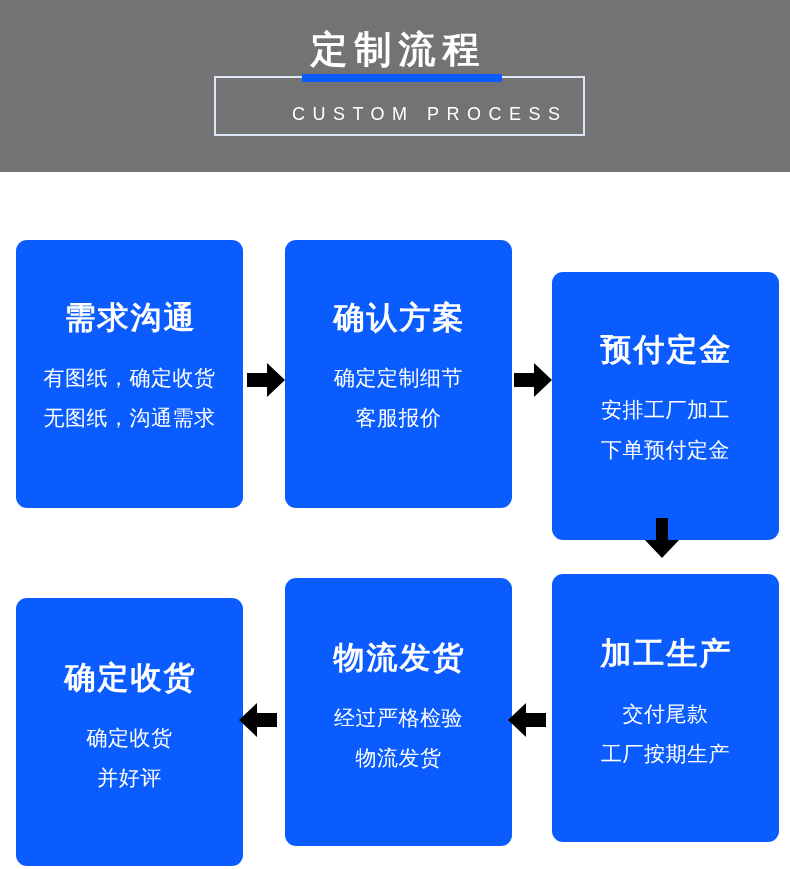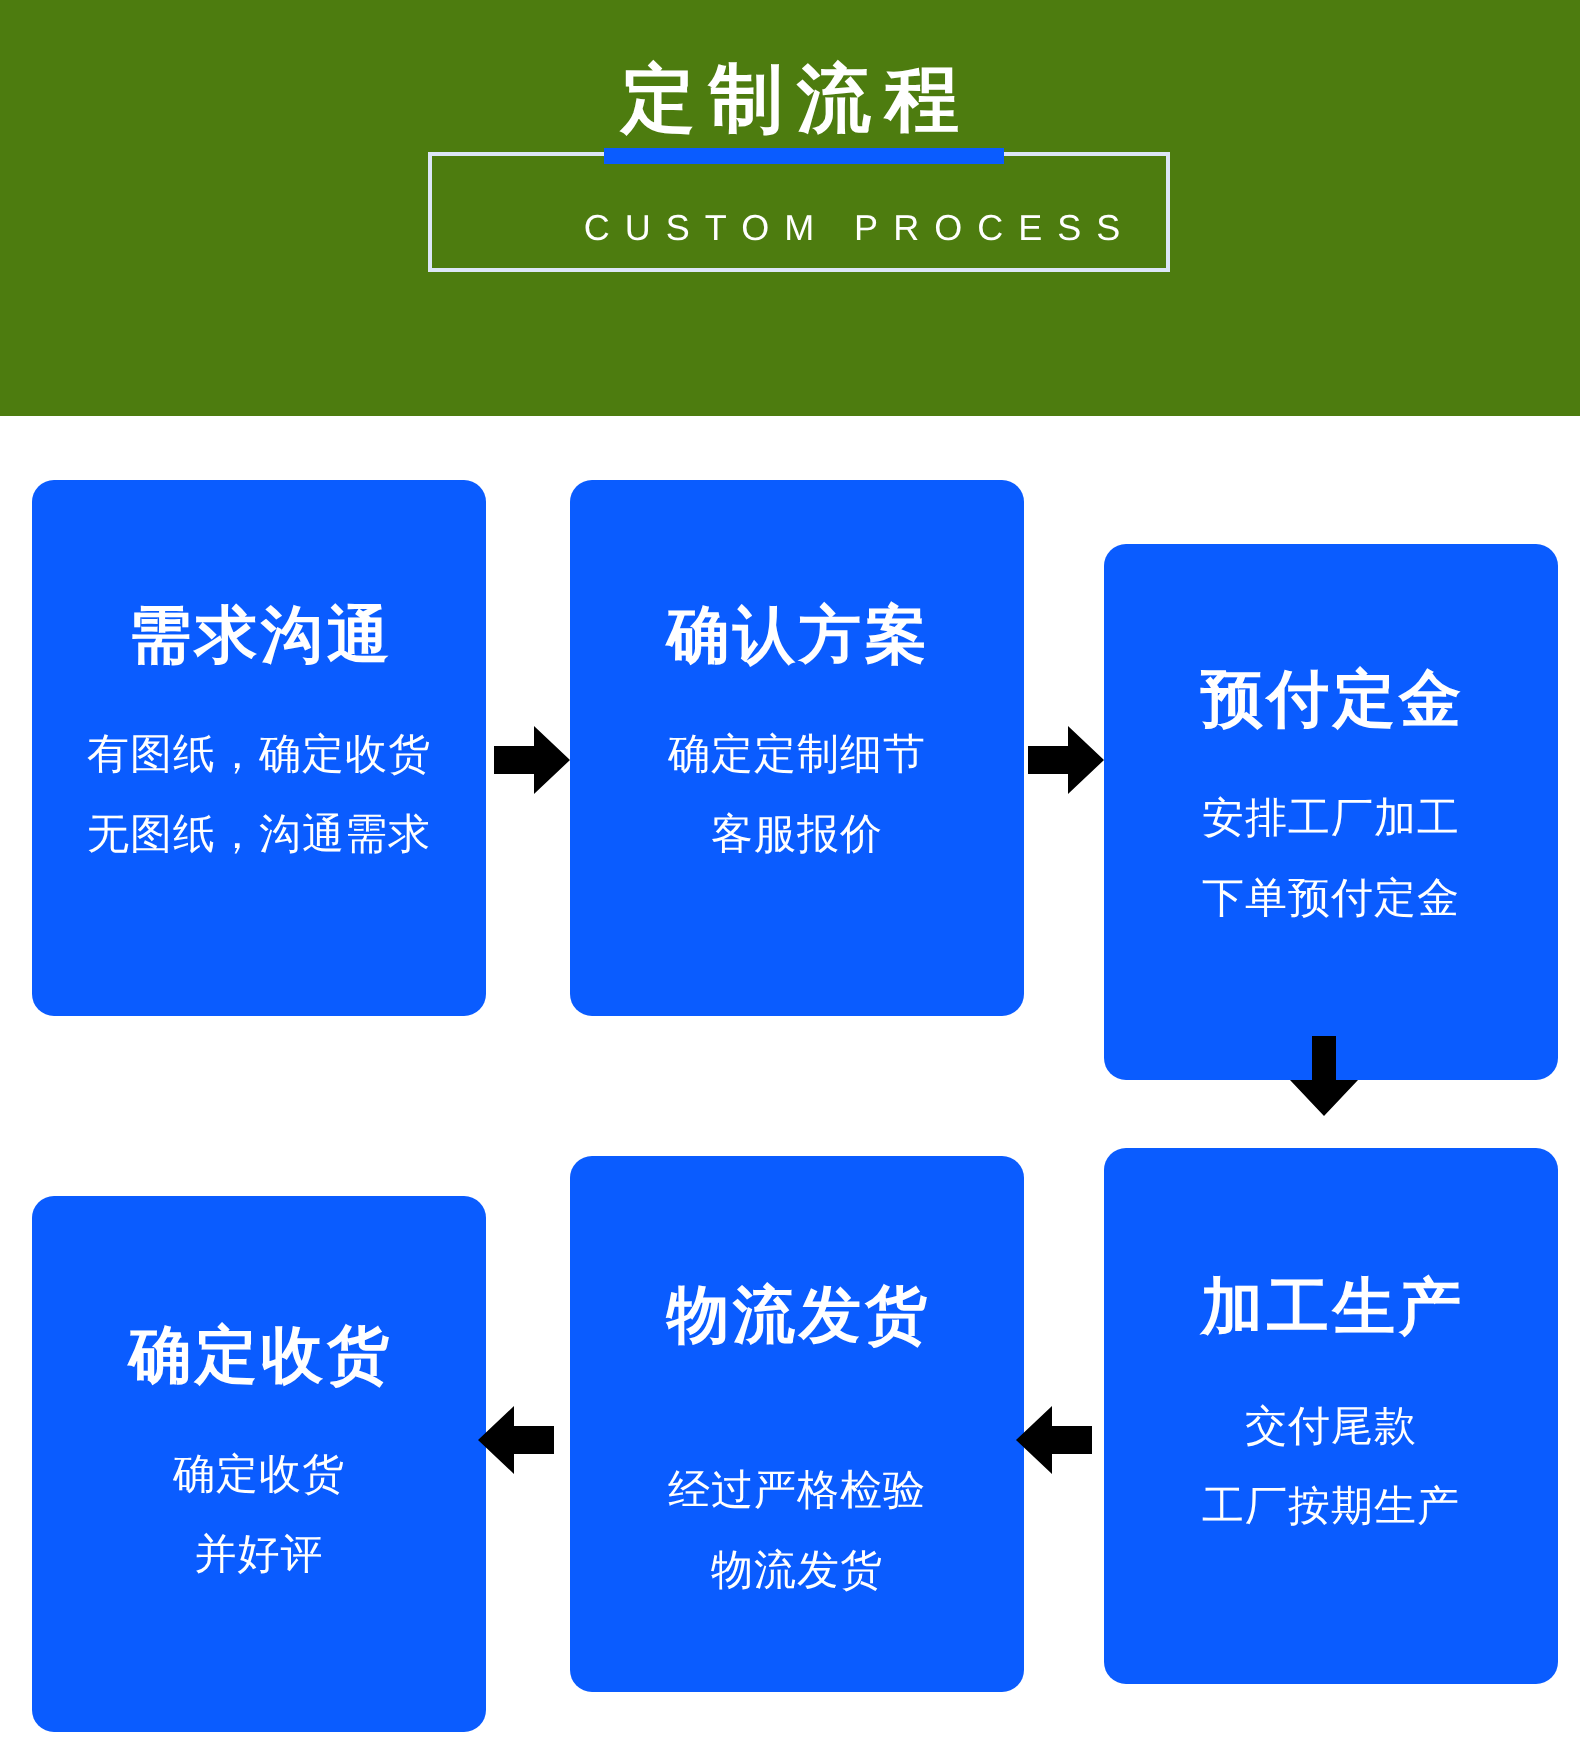--- a/index.html
+++ b/index.html
@@ -14,22 +14,22 @@
     overflow: hidden;
     position: relative;
   }
 
   
   .header-band {
     position: absolute;
     left: 0;
     top: 0;
     width: 790px;
-    height: 208px;
-    background: #4d7c0f;
+    height: 172px;
+    background: #737373;
   }
   .header-frame {
     position: absolute;
     left: 214px;
     top: 76px;
     width: 371px;
     height: 60px;
     box-sizing: border-box;
     border: 2px solid #dde6f7;
     border-top-color: #dde6f7;
@@ -109,21 +109,21 @@
     letter-spacing: 0.5px;
     white-space: nowrap;
   }
 
   
   #card-1 { left: 16px;  top: 240px; }
   #card-2 { left: 285px; top: 240px; }
   #card-3 { left: 552px; top: 240px; margin-top: 32px; }
   
   #card-6 { left: 16px;  top: 598px; }
-  #card-5 { left: 285px; top: 578px; gap: 28px; }
+  #card-5 { left: 285px; top: 578px; }
   #card-4 { left: 552px; top: 574px; }
 
   #card-1 .card-title, #card-2 .card-title, #card-3 .card-title { margin-top: 60px; }
   #card-6 .card-title, #card-5 .card-title, #card-4 .card-title { margin-top: 62px; }
 
   
   .arrow {
     position: absolute;
     display: block;
   }

